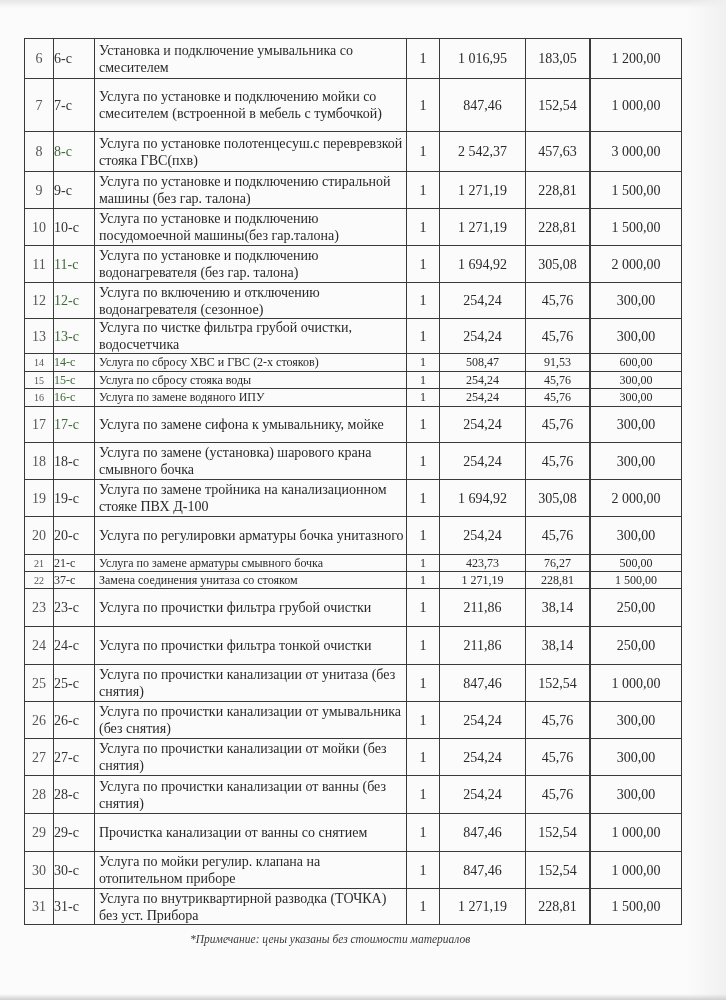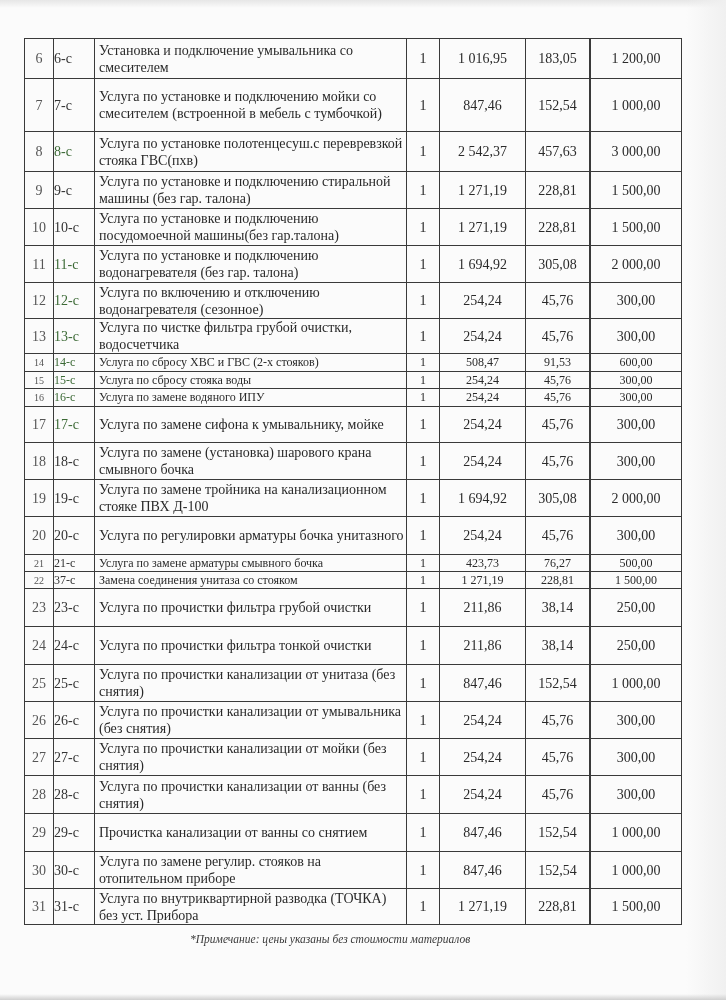--- a/index.html
+++ b/index.html
@@ -271,21 +271,21 @@
         <td class="c-code">29-с</td>
         <td class="c-desc">Прочистка канализации от ванны со снятием</td>
         <td class="c-qty">1</td>
         <td class="c-net">847,46</td>
         <td class="c-vat">152,54</td>
         <td class="c-total">1 000,00</td>
       </tr>
       <tr style="height: 37px;">
         <td class="c-num">30</td>
         <td class="c-code">30-с</td>
-        <td class="c-desc">Услуга по замене регулир. стояков на отопительном приборе</td>
+        <td class="c-desc">Услуга по мойки регулир. клапана на отопительном приборе</td>
         <td class="c-qty">1</td>
         <td class="c-net">847,46</td>
         <td class="c-vat">152,54</td>
         <td class="c-total">1 000,00</td>
       </tr>
       <tr style="height: 36px;">
         <td class="c-num">31</td>
         <td class="c-code">31-с</td>
         <td class="c-desc">Услуга по внутриквартирной разводка (ТОЧКА) без уст. Прибора</td>
         <td class="c-qty">1</td>

